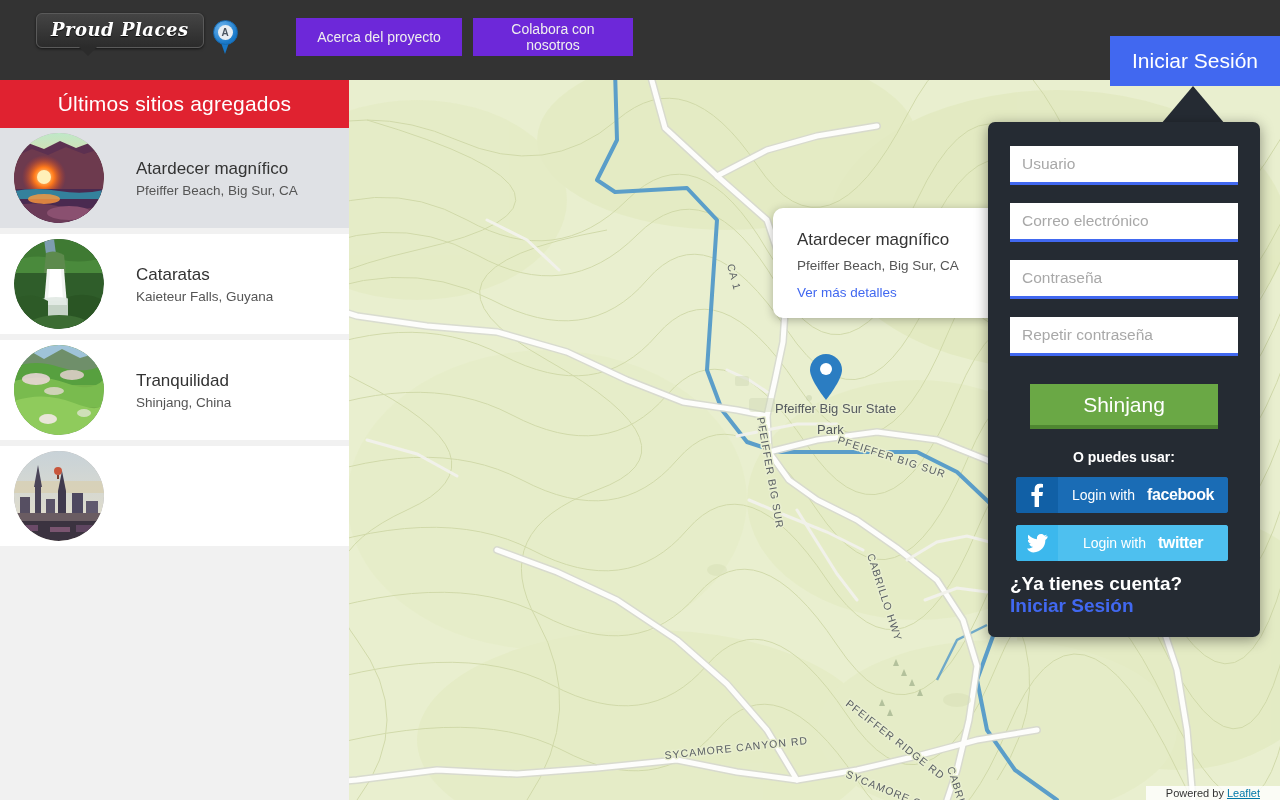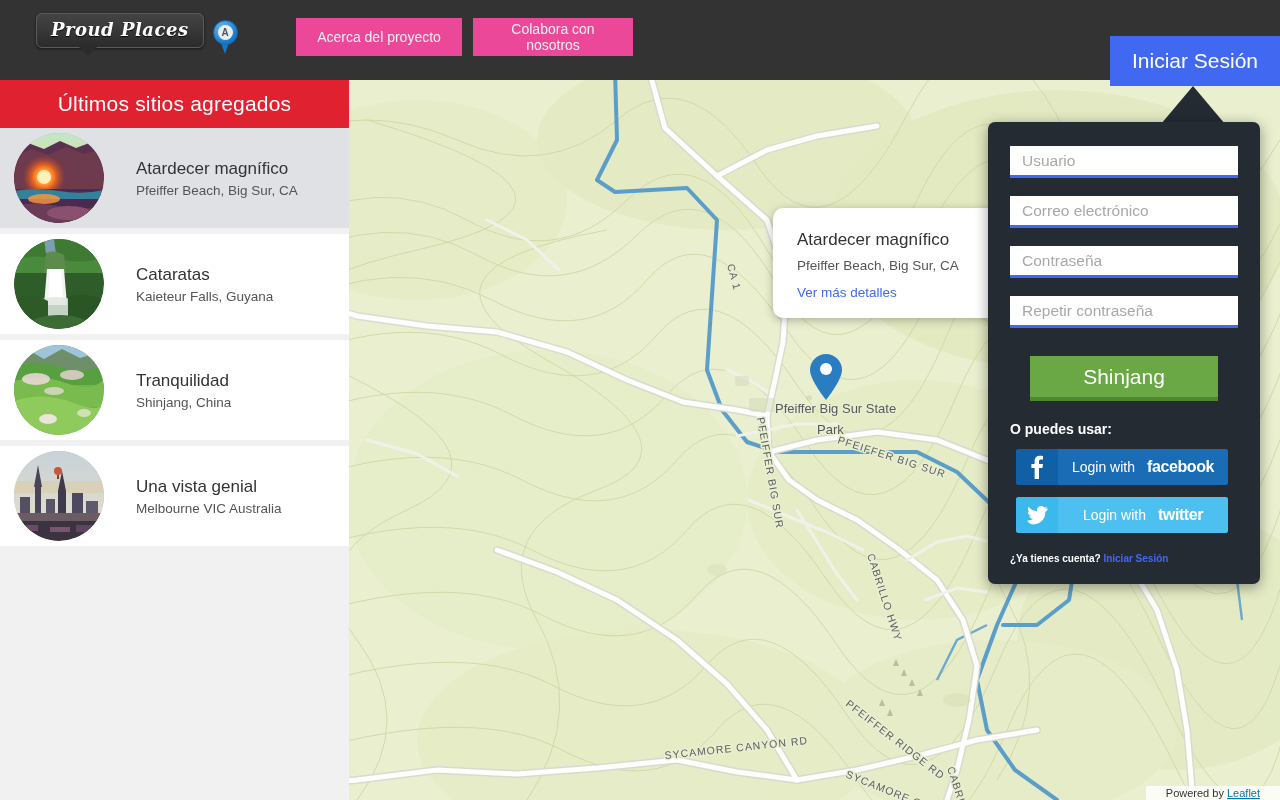--- a/index.html
+++ b/index.html
@@ -62,21 +62,21 @@
   .logo-pin .pin-inner {
     position: absolute; left: 5px; top: 5px;
     width: 15px; height: 15px; border-radius: 50%;
     background: #e9eef2;
     display: flex; align-items: center; justify-content: center;
     font-size: 10px; color: #4b5560; font-weight: bold;
   }
 
   .nav-btn {
     position: absolute; top: 18px; height: 38px;
-    background: #ec4899; color: #efefef;
+    background: #6d28d9; color: #efefef;
     border: none; font-size: 14px;
     display: flex; align-items: center; justify-content: center;
     padding: 0 18px; cursor: pointer;
     font-family: "Liberation Sans", sans-serif;
   }
   #nav-about { left: 296px; width: 166px; }
   #nav-collab { left: 473px; width: 160px; }
 
   .login-top-btn {
     position: absolute; right: 0px; top: 36px;
@@ -170,54 +170,54 @@
     width: 0; height: 0;
     border-left: 32px solid transparent;
     border-right: 32px solid transparent;
     border-bottom: 38px solid #252b33;
     z-index: 59;
   }
   .reg-field {
     width: 100%; height: 32px; margin-bottom: 18px;
     background: #ffffff; border: none;
     border-bottom: 3px solid #4168f0;
-    padding: 0 12px; font-size: 15.5px; color: #333;
+    padding: 18px 12px; font-size: 15.5px; color: #333;
     font-family: "Liberation Sans", sans-serif;
     outline: none;
   }
   .reg-field::placeholder { color: #a8a8a8; }
   .reg-submit {
     display: block; margin: 10px auto 0 auto;
     width: 188px; height: 45px;
     background: #6aa845; border: none; border-bottom: 4px solid #4f8731;
     color: #ffffff; font-size: 21px; cursor: pointer;
     font-family: "Liberation Sans", sans-serif;
   }
-  .reg-or { margin-top: 20px; font-size: 14px; color: #ffffff; font-weight: bold; }
+  .reg-or { margin-top: 20px; font-size: 14px; color: #ffffff; font-weight: bold; text-align: center; }
   .social-btn {
     display: flex; align-items: stretch; height: 36px;
     margin-top: 12px; margin-left: 6px; width: 212px;
     border-radius: 3px; overflow: hidden; cursor: pointer;
   }
   .social-icon {
     width: 42px; display: flex; align-items: center; justify-content: center;
   }
   .social-label {
     flex: 1; display: flex; align-items: center; justify-content: center;
     color: #ffffff; font-size: 14px; gap: 12px; text-align: right;
   }
   .social-label b { font-size: 16px; letter-spacing: -.4px; }
   .fb { background: #1a6cb5; }
   .fb .social-icon { background: #1160a6; }
   .fb .social-label { background: #1a6cb5; }
   .tw { background: #4ec0ef; }
   .tw .social-icon { background: #3cb8ed; }
   .tw .social-label { background: #4ec0ef; }
   .reg-foot {
-    margin-top: 20px; font-size: 10px; color: #ffffff; font-weight: bold;
+    margin-top: 12px; font-size: 19px; color: #ffffff; font-weight: bold;
   }
   .reg-foot .link { color: #4168f0; cursor: pointer; font-weight: bold; }
 
   .map-label {
     font-family: "Liberation Sans", sans-serif;
     fill: #555a5f; font-size: 13px;
     paint-order: stroke; stroke: #e9efcf; stroke-width: 3px; stroke-linejoin: round;
   }
   .road-label {
     font-family: "Liberation Sans", sans-serif;
@@ -374,24 +374,20 @@
             <rect x="58" y="42" width="11" height="26" fill="#4e4860"></rect>
             <rect x="72" y="50" width="12" height="20" fill="#60596e"></rect>
             <rect y="62" width="90" height="12" fill="#6a5c62"></rect>
             <rect y="70" width="90" height="20" fill="#3b3340"></rect>
             <rect x="8" y="74" width="16" height="6" fill="#6b4a68"></rect>
             <rect x="36" y="76" width="20" height="5" fill="#7a5570"></rect>
             <rect x="62" y="74" width="18" height="7" fill="#5e4560"></rect>
           </g>
         </svg>
       </div>
-      <div class="place-text">
-        <div class="place-title">Una vista genial</div>
-        <div class="place-sub">Melbourne VIC Australia</div>
-      </div>
     </div>
   </div>
 
   <div class="map">
 
     <svg width="983" height="720" viewBox="0 0 983 720" xmlns="http://www.w3.org/2000/svg">
       <rect width="983" height="720" fill="#e9efcf"></rect>
 
       <g opacity=".35">
         <ellipse cx="120" cy="120" rx="150" ry="100" fill="#dfe7b8"></ellipse>

